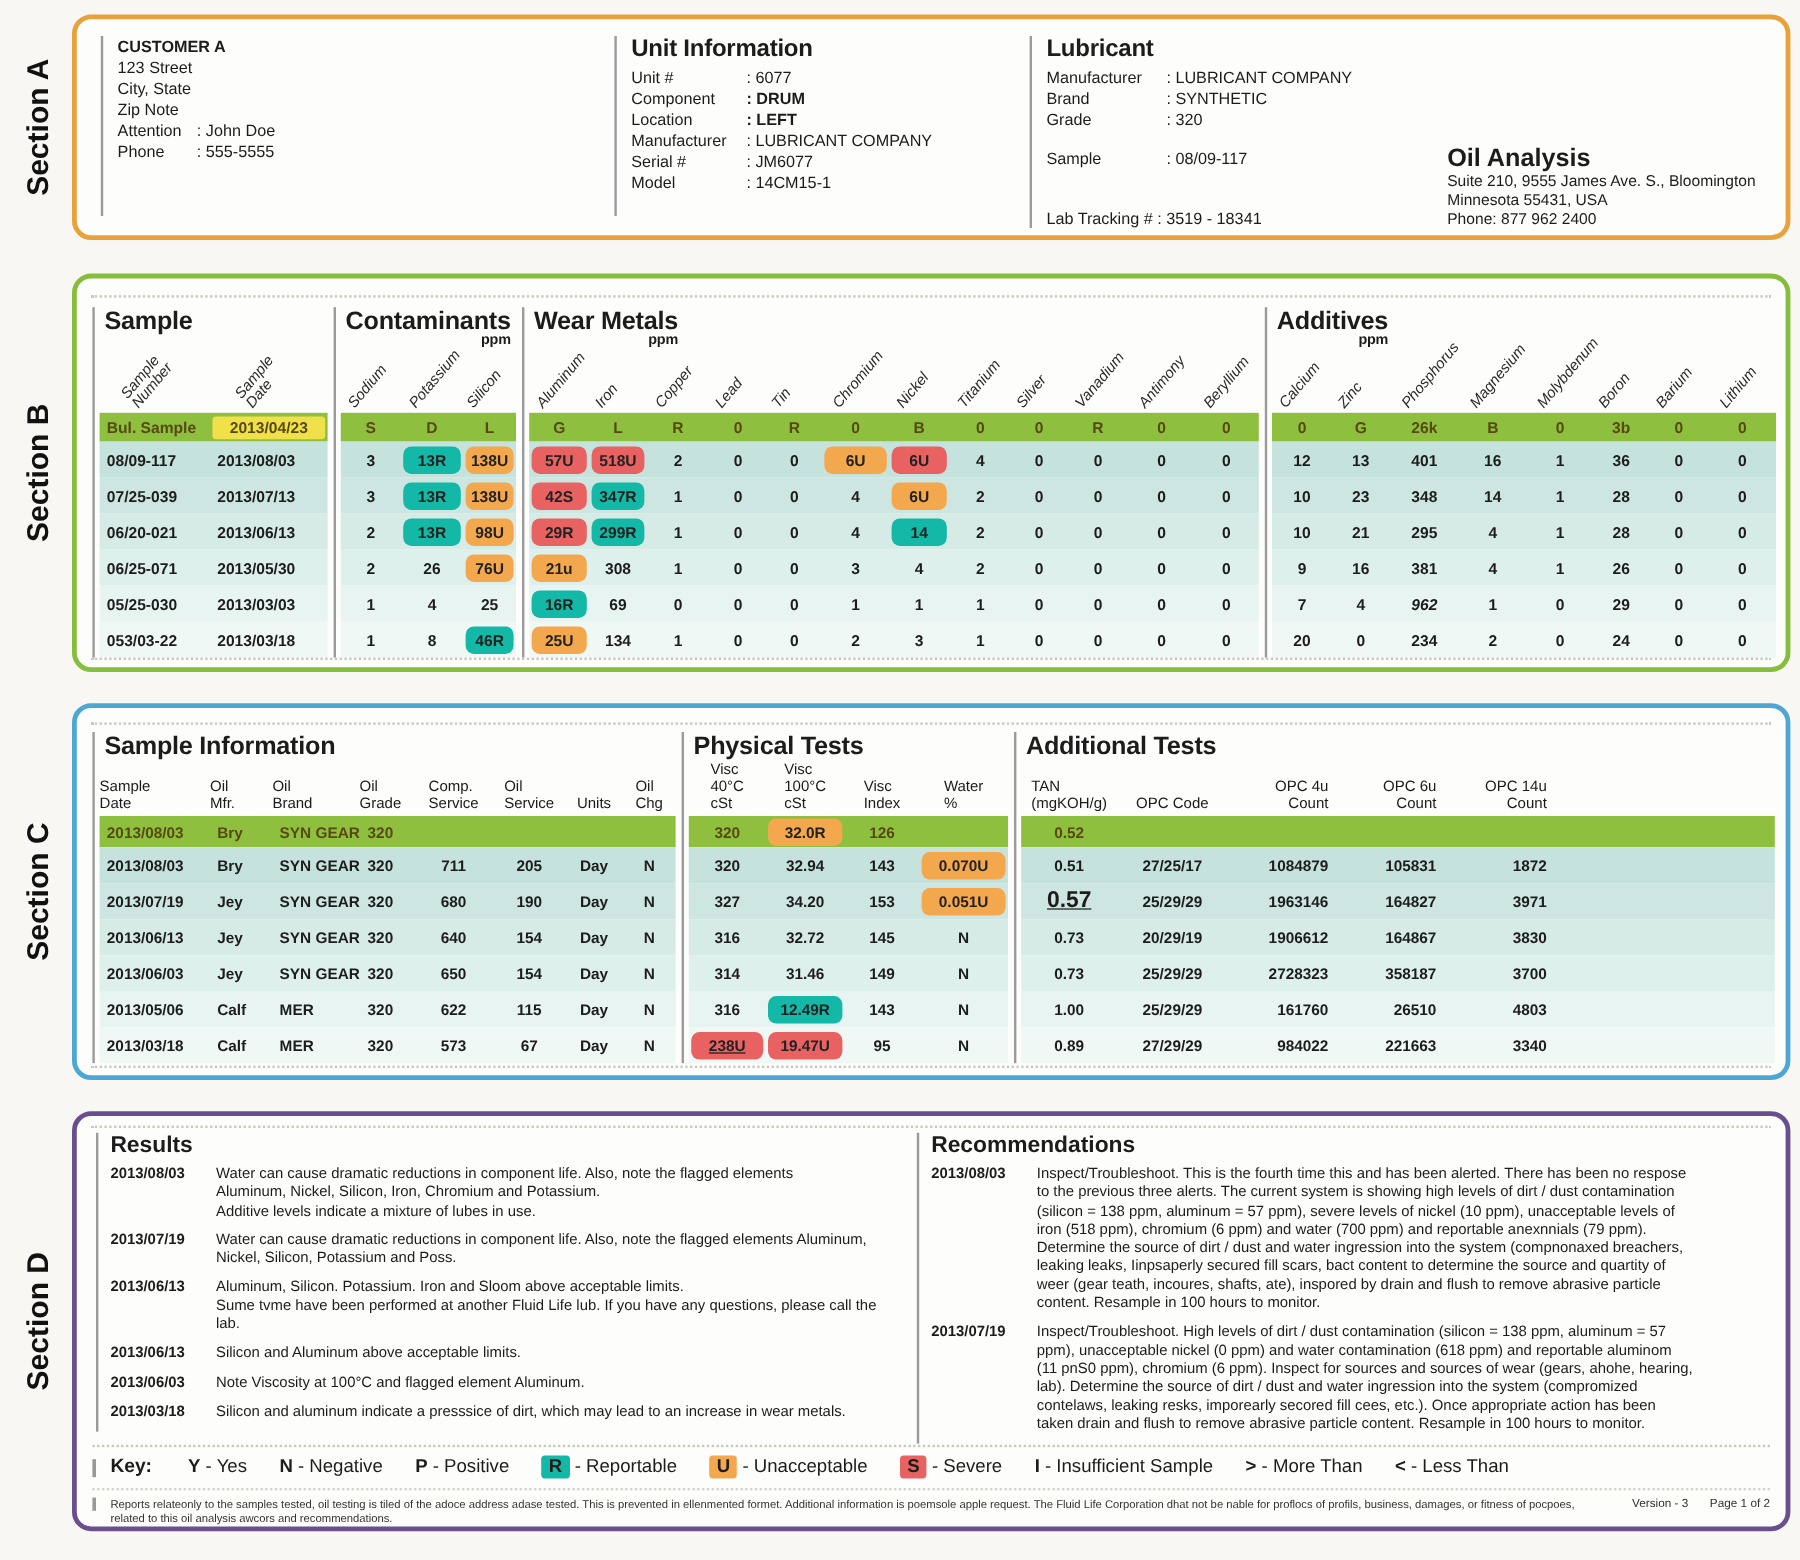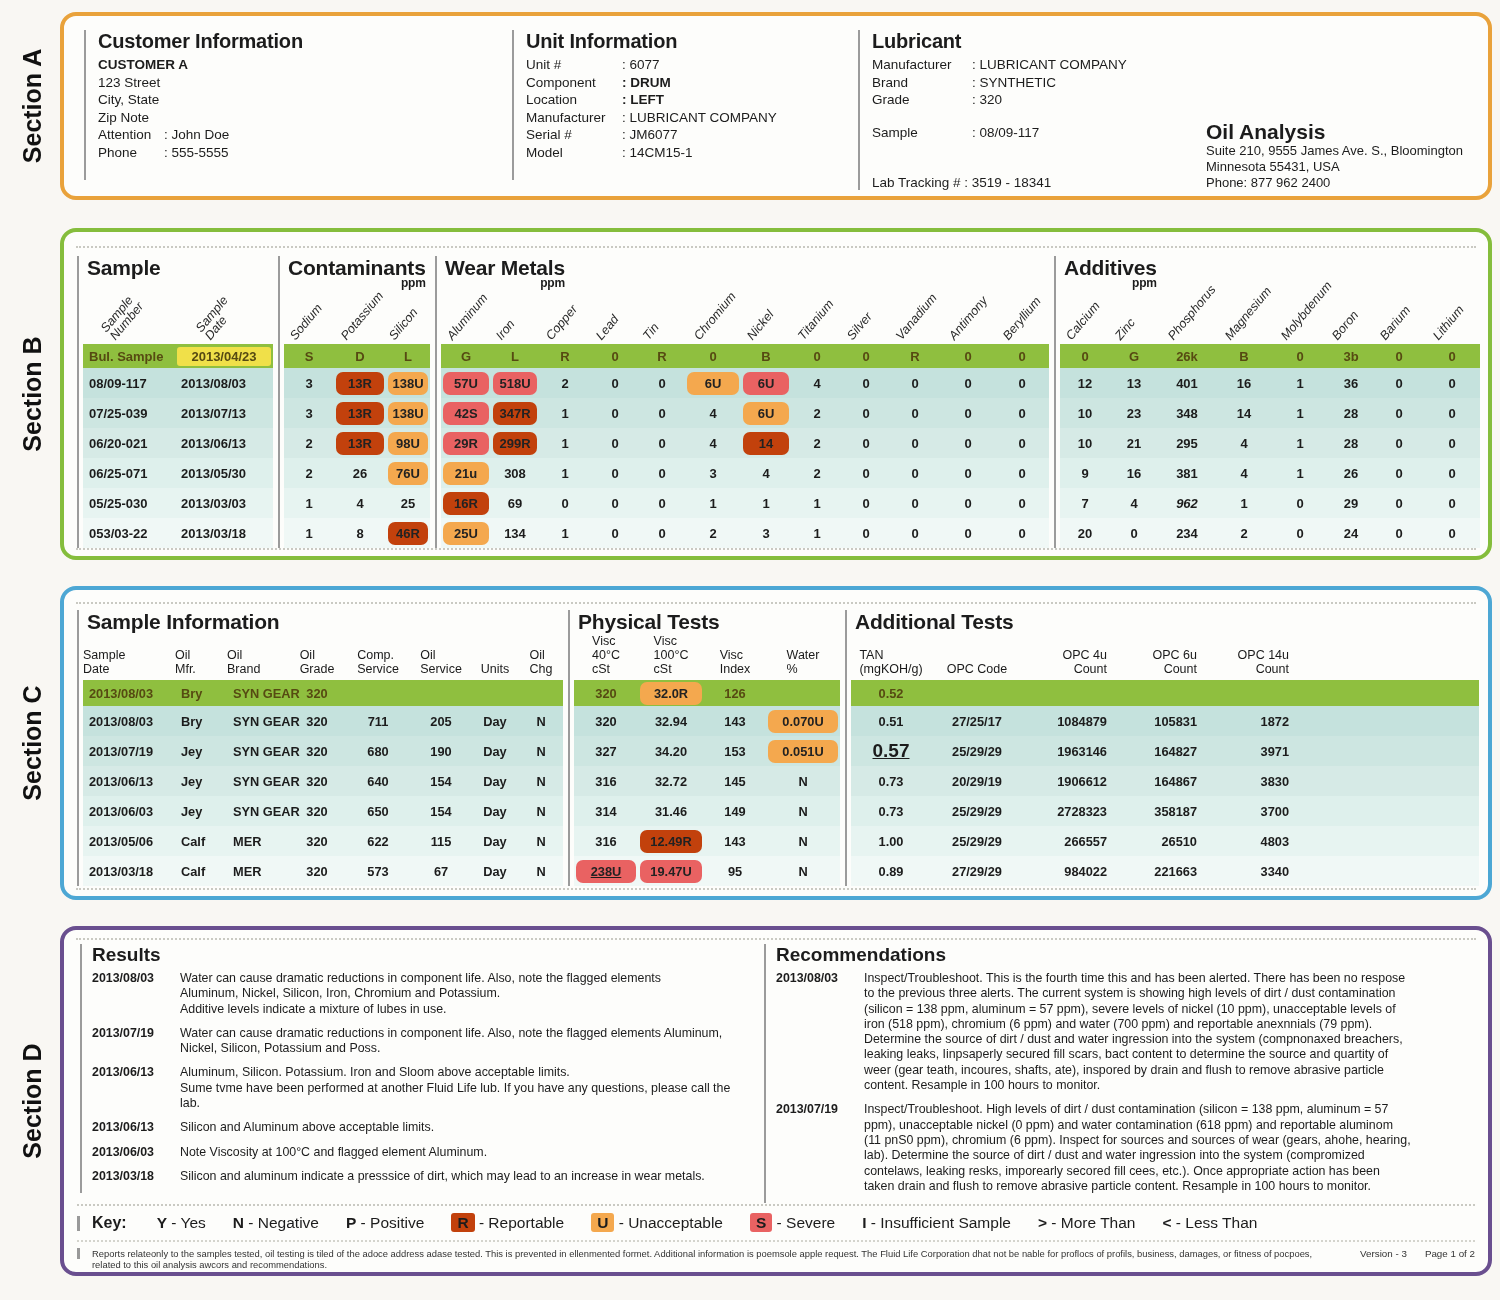--- a/index.html
+++ b/index.html
@@ -46,21 +46,21 @@
     transform-origin: 0 100%; font-style: italic; font-size: 12.5px; line-height: 12px;
     white-space: pre-line; color: #2a2a2a; }
   .chead { display: flex; align-items: flex-end; justify-content: center; font-size: 12.5px;
     line-height: 14px; white-space: pre-line; padding-bottom: 4px; color: #1a1a1a; }
   .row { display: flex; align-items: center; }
   .row-green { background: #8fbf3f; color: #564a12; font-weight: 600; }
   .cell { font-size: 13px; font-weight: 600; text-align: center; overflow: visible; white-space: nowrap; }
   .cell.left { text-align: left; padding-left: 6px; }
   .cell.right { text-align: right; padding-right: 10px; }
   .bd { display: block; margin: 0 2px; padding: 4px 2px; border-radius: 7px; text-align: center; color: #222; }
-  .f-y { background: #c2410c; }
+  .f-y { background: #14b8a6; }
   .f-o { background: #f4a84e; }
   .f-r { background: #e96262; }
   .hl  { display: block; margin: 1px 2px; padding: 2px 0; border-radius: 3px; background: #f0e049; text-align: center; }
 
   
   .d-block { position: absolute; border-left: 2.5px solid #9b9b9b; padding-left: 10px; }
   .d-title { font-size: 19px; font-weight: bold; margin-bottom: 5px; }
   .entry { display: flex; margin-bottom: 9px; }
   .entry-date { flex: none; width: 88px; font-weight: bold; font-size: 12.4px; line-height: 15.3px; }
   .entry-text { font-size: 12.4px; line-height: 15.3px; white-space: pre-line; }
@@ -76,21 +76,20 @@
   .foot-text { flex: 1; font-size: 9.4px; color: #333; line-height: 11px; }
   .foot-meta { flex: none; font-size: 9.8px; color: #333; margin-left: 18px; white-space: nowrap; }
 </style>
 </head>
 <body>
 
 <div class="sec sec-a">
   <div class="sec-label">Section A</div>
 
   <div class="a-col" style="left:20px; top:14px; width:400px; min-height:150px;">
-    <div class="a-title">Customer Information</div>
     <div>
         <div class="cline b">CUSTOMER A</div>
         <div class="cline">123 Street</div>
         <div class="cline">City, State</div>
         <div class="cline">Zip Note</div>
       </div>
     <div>
         <div class="fld">
           <span class="fld-l" style="width: 66px;">Attention</span>
           <span class="fld-v">: John Doe</span>
@@ -758,21 +757,21 @@
           <div class="cell" style="width: 80px; font-size: 12.8px;">0.73</div>
           <div class="cell" style="width: 92px; font-size: 12.8px;">25/29/29</div>
           <div class="cell right" style="width: 94px; font-size: 12.8px;">2728323</div>
           <div class="cell right" style="width: 90px; font-size: 12.8px;">358187</div>
           <div class="cell right" style="width: 92px; font-size: 12.8px;">3700</div>
           <div class="cell" style="width: 180px; font-size: 12.8px;"></div>
         </div>
         <div class="row" style="height: 30px; background: rgb(231, 244, 241);">
           <div class="cell" style="width: 80px; font-size: 12.8px;">1.00</div>
           <div class="cell" style="width: 92px; font-size: 12.8px;">25/29/29</div>
-          <div class="cell right" style="width: 94px; font-size: 12.8px;">266557</div>
+          <div class="cell right" style="width: 94px; font-size: 12.8px;">161760</div>
           <div class="cell right" style="width: 90px; font-size: 12.8px;">26510</div>
           <div class="cell right" style="width: 92px; font-size: 12.8px;">4803</div>
           <div class="cell" style="width: 180px; font-size: 12.8px;"></div>
         </div>
         <div class="row" style="height: 30px; background: rgb(240, 248, 246);">
           <div class="cell" style="width: 80px; font-size: 12.8px;">0.89</div>
           <div class="cell" style="width: 92px; font-size: 12.8px;">27/29/29</div>
           <div class="cell right" style="width: 94px; font-size: 12.8px;">984022</div>
           <div class="cell right" style="width: 90px; font-size: 12.8px;">221663</div>
           <div class="cell right" style="width: 92px; font-size: 12.8px;">3340</div>

